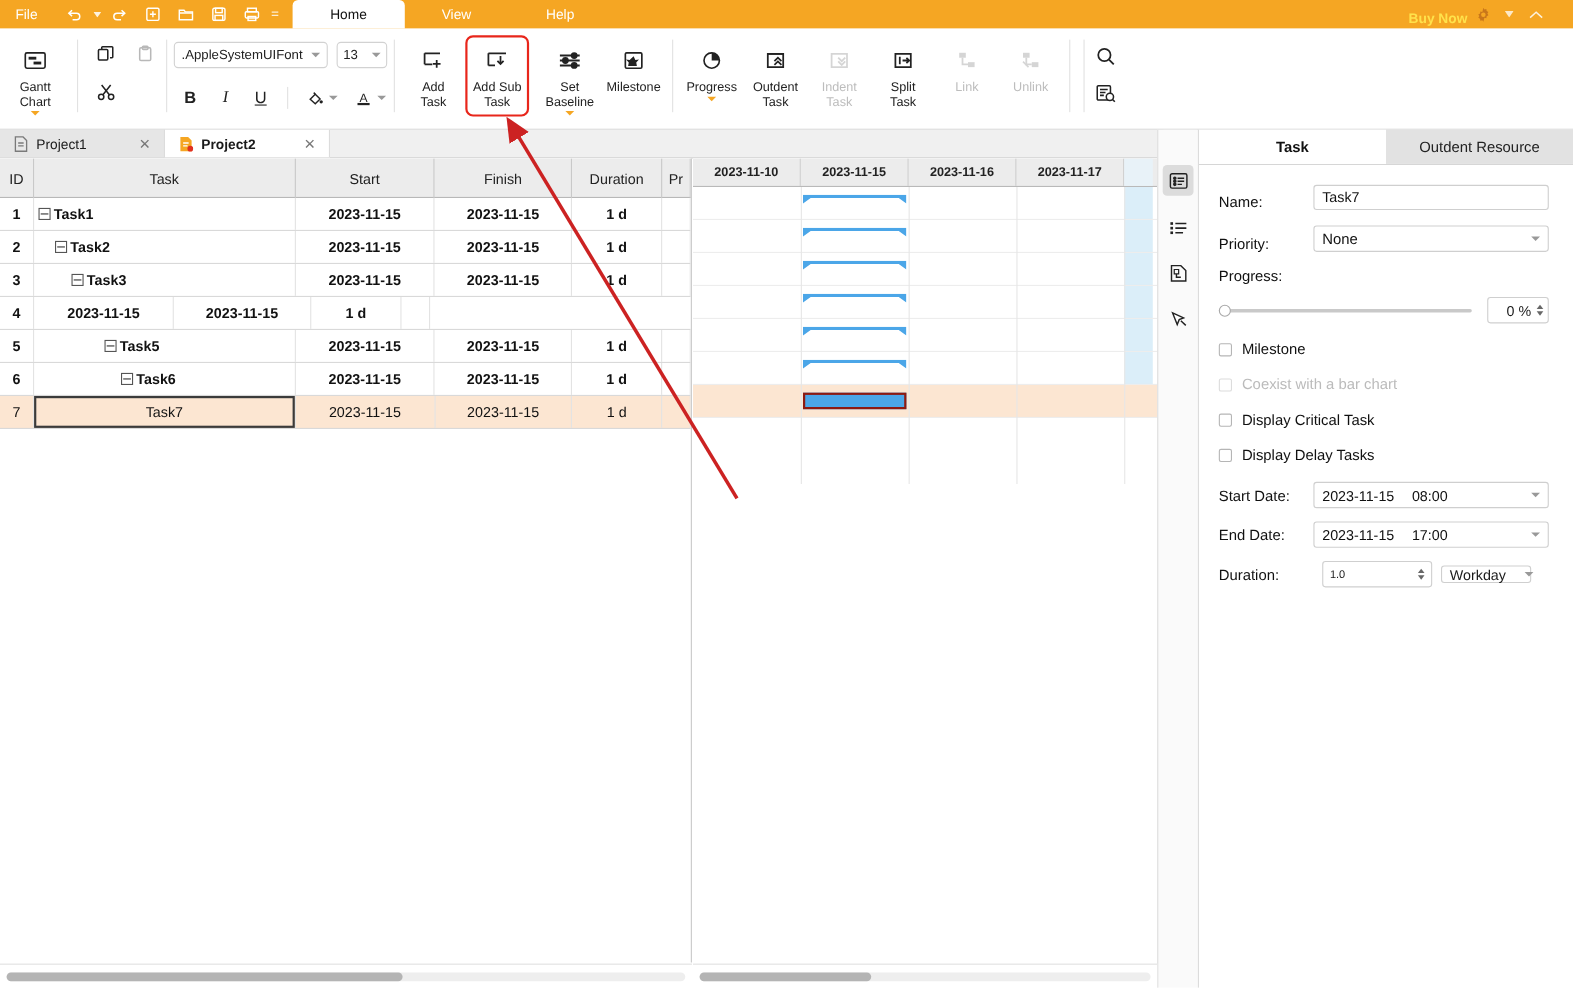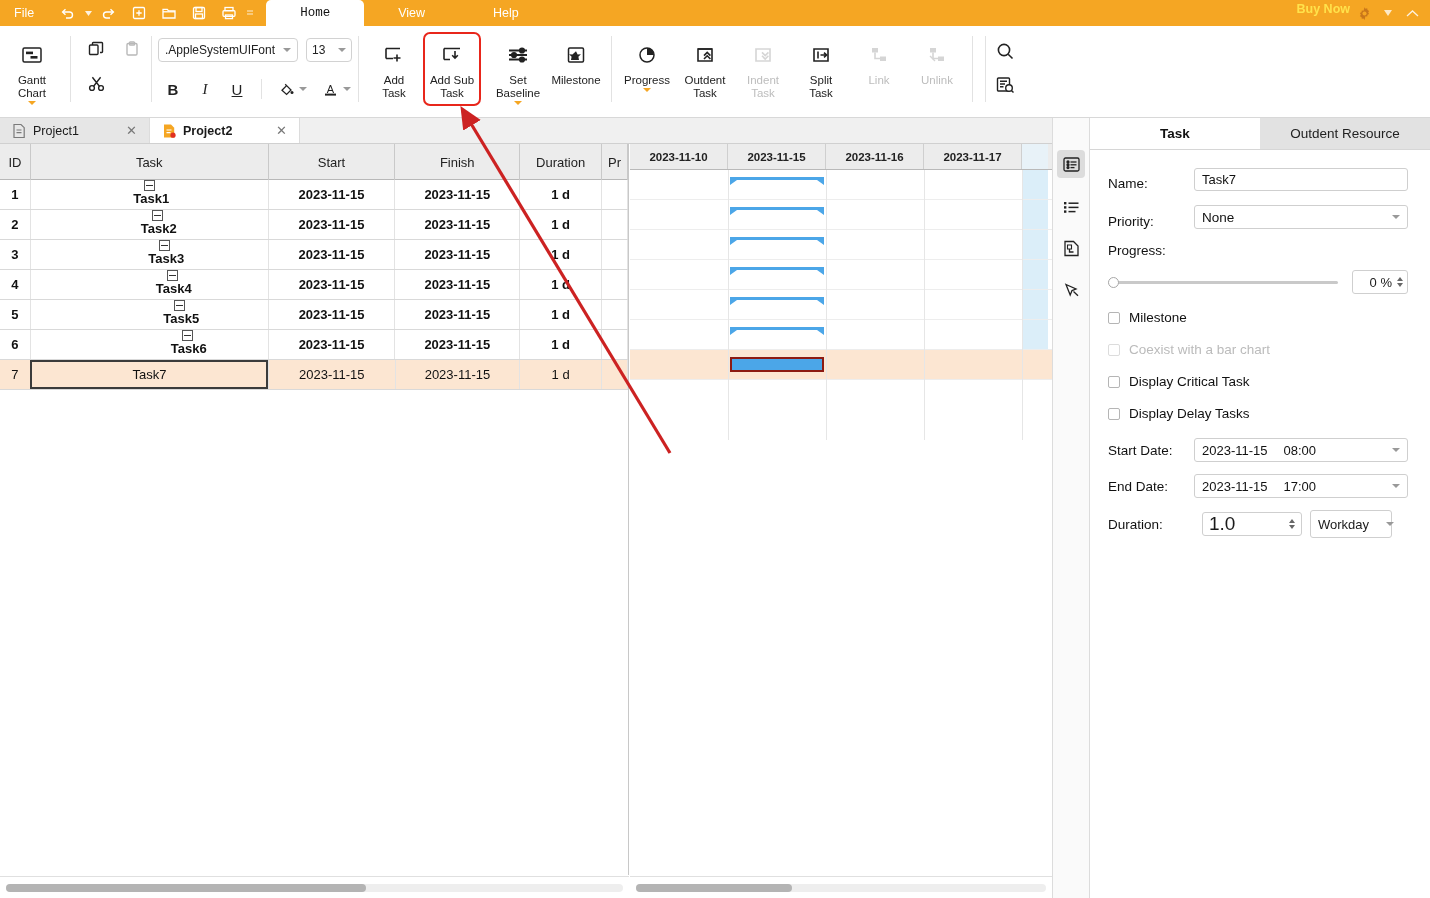--- a/index.html
+++ b/index.html
@@ -28,24 +28,24 @@
   }
   .qa-btn svg { display:block; }
   .qa-caret { width:12px; height:26px; display:flex; align-items:center; justify-content:center; }
   .ribbon-tabs { display:flex; align-items:flex-end; height:26px; margin-left:10px; }
   .rtab {
     height:26px; line-height:26px; padding:0 34px; font-size:12.5px; color:#ffffff;
     cursor:default; position:relative;
   }
   .rtab.active {
     background:#ffffff; color:#111; font-weight:normal;
-    border-top-left-radius:5px; border-top-right-radius:5px;font-family:Liberation Mono, monospace;
+    border-top-left-radius:5px; border-top-right-radius:5px;
   }
   .title-right {
-    margin-left:auto; display:flex; align-items:flex-start; gap:4px; padding-right:8px;
+    margin-left:auto; display:flex; align-items:flex-end; gap:4px; padding-right:24px;
   }
   .buy-now { color:#FFE24B; font-size:12.5px; font-weight:bold; cursor:default; }
   .tb-ico { width:20px; height:22px; display:flex; align-items:center; justify-content:center; color:#fff; }
   .tb-ico.gear { color:#D9821B; }
 
   
   .ribbon {
     position:absolute; left:0; top:26px; width:1430px; height:92px;
     background:#ffffff; border-bottom:1px solid #d8d8d8;
     display:flex; align-items:flex-start;
@@ -133,21 +133,21 @@
   .c-dur { width:82px; }
   .c-prog { width:26px; justify-content:flex-start; padding-left:6px; }
 
   .trow { display:flex; height:30px; border-bottom:1px solid #d9d9d9; }
   .td {
     display:flex;align-items:center; font-size:13px; border-right:1px solid #e3e3e3; height:29px;
     font-weight:bold; color:#111;
   }
   .td.c-id { justify-content:center; }
   .td.c-start,.td.c-finish,.td.c-dur { justify-content:center; }
-  .td.c-task { padding-left:4px;flex-direction:column; }
+  .td.c-task { padding-left:4px; }
   .trow.selected { background:#FCE6D2; }
   .trow.selected .td { font-weight:normal; }
   .cell-editing {
     border:2px solid #3b3b3b; background:#FCE6D2; width:238px; height:29px;
     display:flex;align-items:center;justify-content:center; font-size:13px; color:#111;
     margin-left:0px;
   }
   .tree-box {
     display:inline-flex; align-items:center; justify-content:center;
     width:11px;height:11px;border:1px solid #555; background:#fff; margin-right:3px;
@@ -242,24 +242,24 @@
   .chk-row.disabled .chkbox { border-color:#dcdcdc; }
 
   .date-row { display:flex; align-items:center; margin-bottom:12px; }
   .date-field {
     flex:1; height:24px; border:1px solid #cfcfcf; border-radius:3px; background:#fff;
     display:flex;align-items:center; padding:0 7px; font-size:13px; color:#111; gap:16px;
   }
   .dur-row { display:flex; align-items:center; gap:8px; }
   .dur-spin {
     width:100px;height:24px;border:1px solid #cfcfcf;border-radius:3px;background:#fff;
-    display:flex;align-items:center;padding:0 6px;font-size:19px;
+    display:flex;align-items:center;padding:0 6px;font-size:10px;
   }
   .dur-unit {
-    width:82px;height:28px;border:1px solid #cfcfcf;border-radius:3px;background:#fff;
+    width:82px;height:16px;border:1px solid #cfcfcf;border-radius:3px;background:#fff;
     display:flex;align-items:center;padding:0 7px;font-size:13px;gap:17px;
   }
 
   
   .hscroll-left {
     position:absolute; left:0; top:876px; width:629px; height:22px;
     background:#fff; border-top:1px solid #e0e0e0;
   }
   .hscroll-right {
     position:absolute; left:630px; top:876px; width:422px; height:22px;
@@ -650,24 +650,20 @@
             <span class="tree-box"></span>
             <span>Task3</span>
           </div>
           <div class="td c-start">2023-11-15</div>
           <div class="td c-finish">2023-11-15</div>
           <div class="td c-dur">1 d</div>
           <div class="td c-prog"></div>
         </div>
         <div class="trow">
           <div class="td c-id">4</div>
-          <div class="td c-task" style="padding-left: 49px;">
-            <span class="tree-box"></span>
-            <span>Task4</span>
-          </div>
           <div class="td c-start">2023-11-15</div>
           <div class="td c-finish">2023-11-15</div>
           <div class="td c-dur">1 d</div>
           <div class="td c-prog"></div>
         </div>
         <div class="trow">
           <div class="td c-id">5</div>
           <div class="td c-task" style="padding-left: 64px;">
             <span class="tree-box"></span>
             <span>Task5</span>

